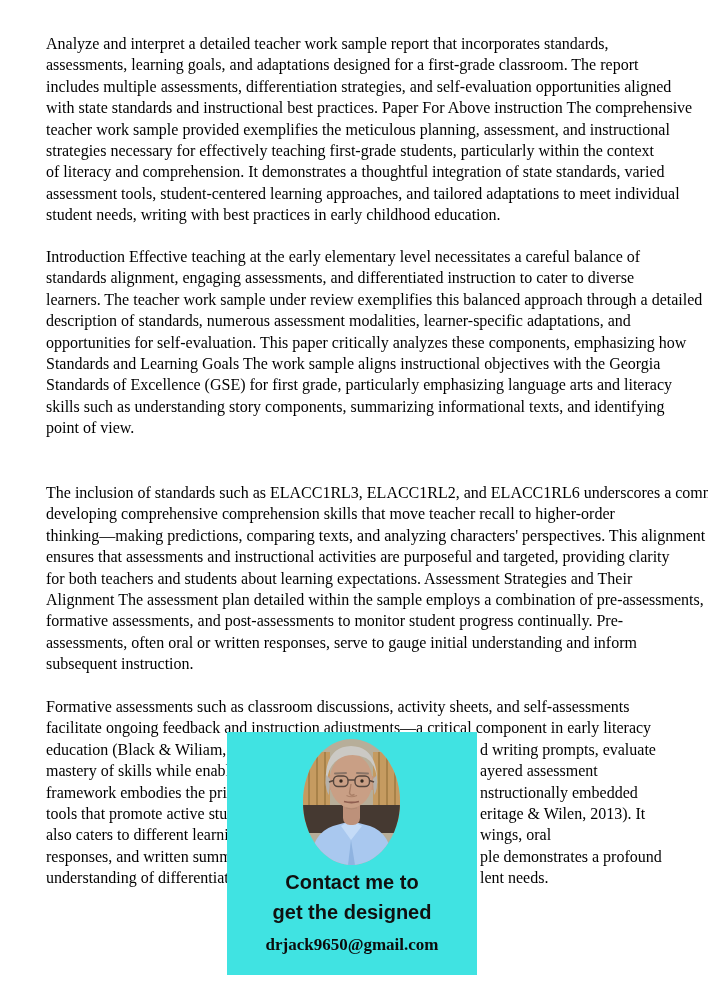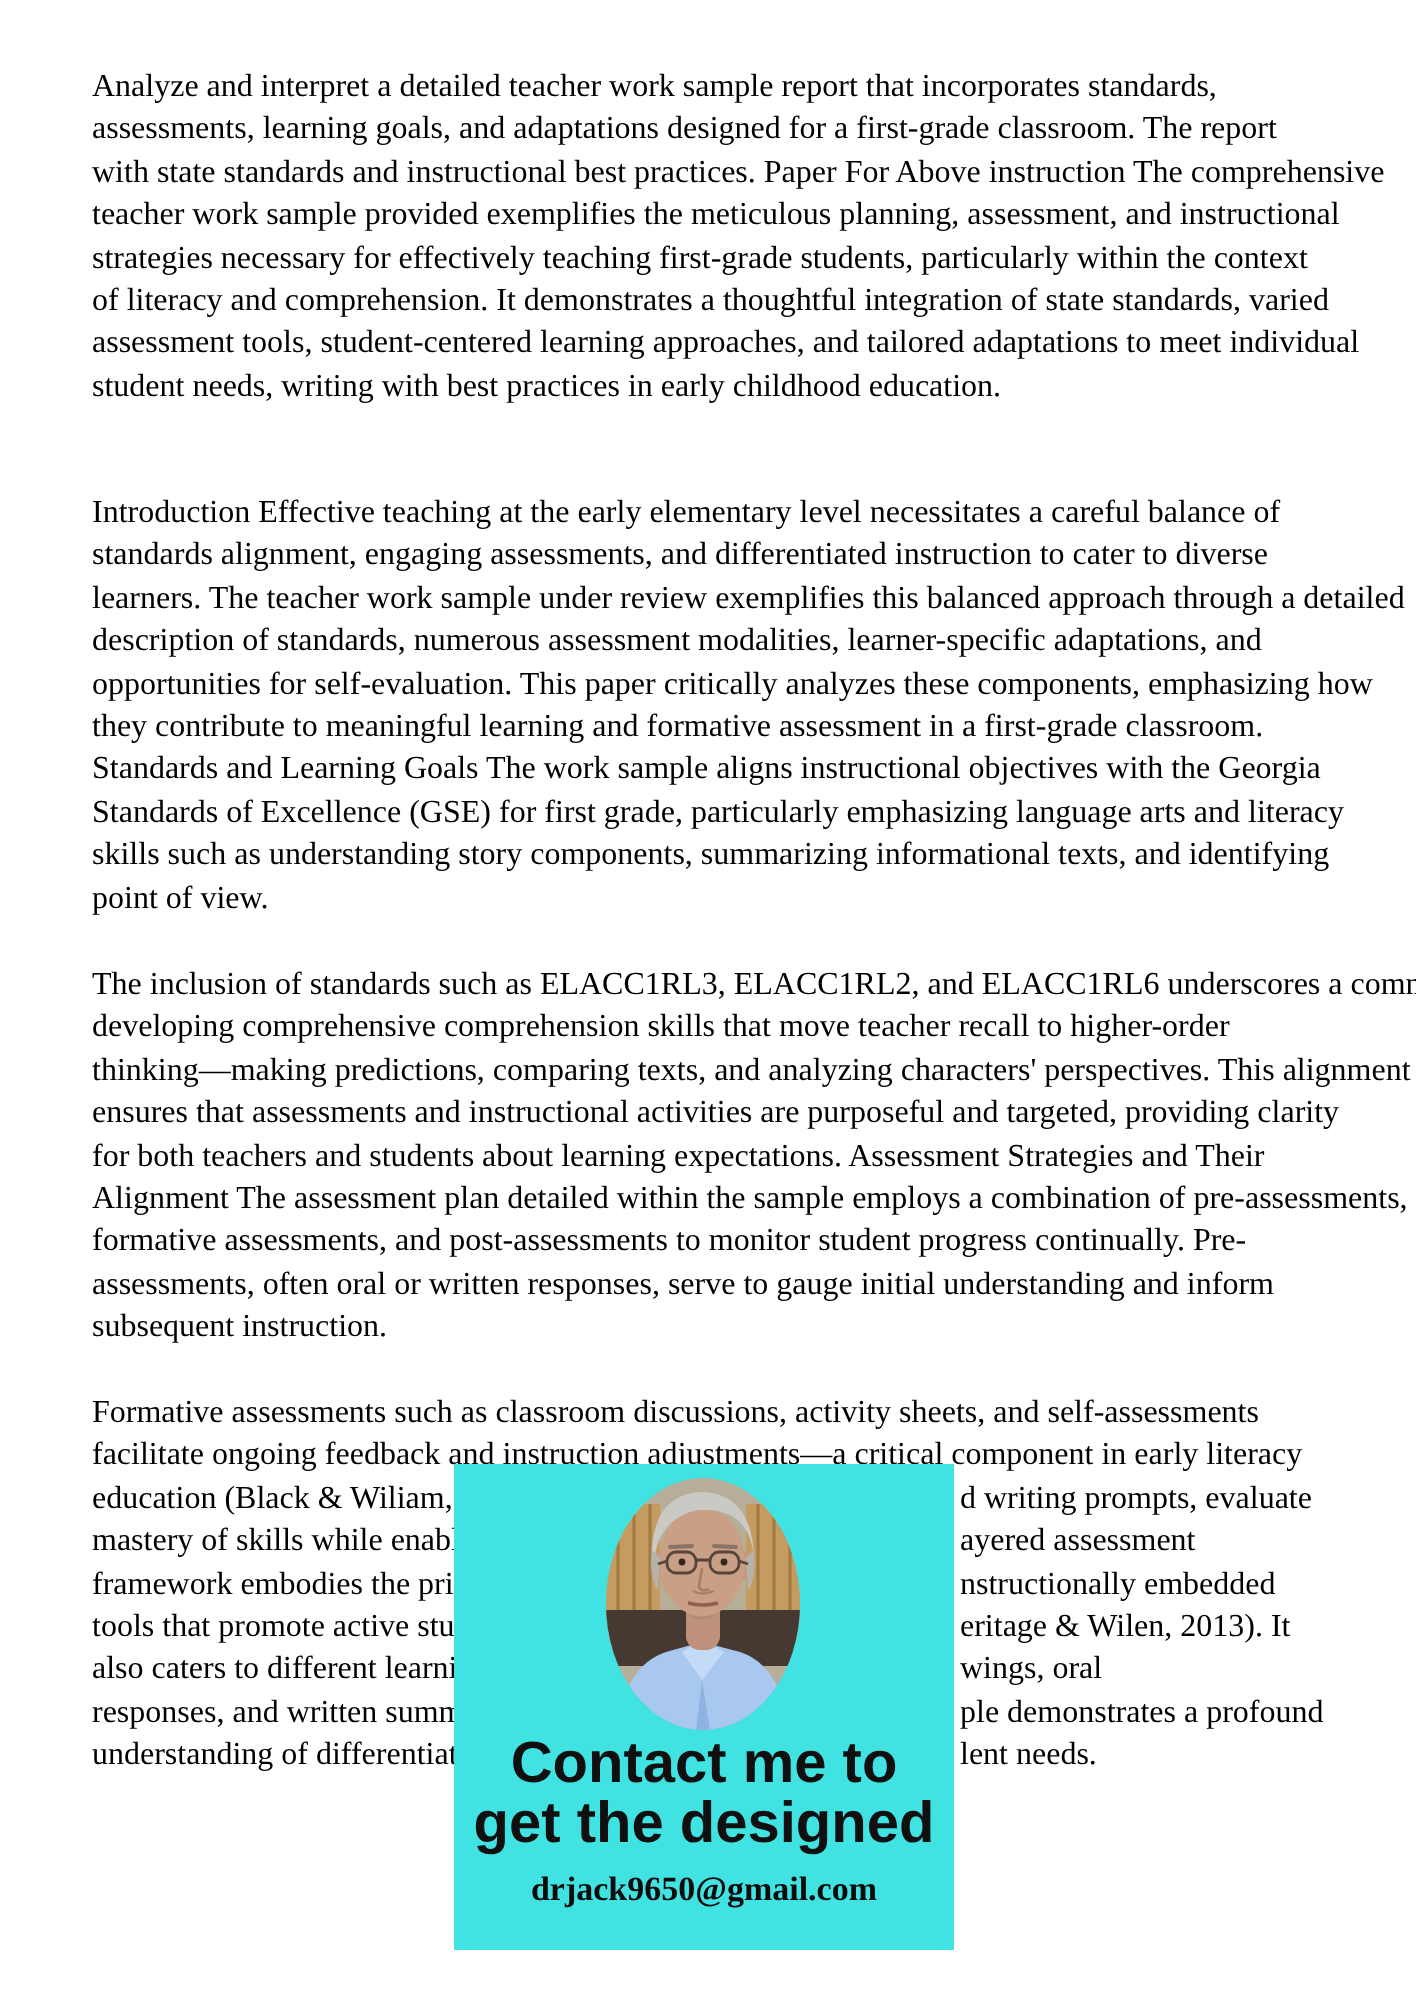--- a/index.html
+++ b/index.html
@@ -22,50 +22,50 @@
     position:absolute;left:227px;top:732px;width:250px;height:243px;
     background:#40E3E2;
   }
   .photo{
     position:absolute;left:76px;top:7px;width:97px;height:126px;
   }
   .headline{
     position:absolute;left:0;top:135px;width:100%;
     text-align:center;
     font-family:"Liberation Sans","DejaVu Sans",sans-serif;
-    font-weight:700;font-size:29px;line-height:30px;color:#101010;
+    font-weight:700;font-size:20px;line-height:30px;color:#101010;
   }
   .email{
     position:absolute;left:0;top:199px;width:100%;
     text-align:center;
     font-family:"Liberation Serif","DejaVu Serif",serif;
     font-weight:700;font-size:17px;line-height:28px;color:#0c0c0c;
   }
 </style>
 </head>
 <body>
 
 <div class="doc">
   <div class="para" style="top:33px">
       <div class="line">Analyze and interpret a detailed teacher work sample report that incorporates standards,</div>
       <div class="line">assessments, learning goals, and adaptations designed for a first-grade classroom. The report</div>
+      <div class="line">includes multiple assessments, differentiation strategies, and self-evaluation opportunities aligned</div>
       <div class="line">with state standards and instructional best practices. Paper For Above instruction The comprehensive</div>
       <div class="line">teacher work sample provided exemplifies the meticulous planning, assessment, and instructional</div>
       <div class="line">strategies necessary for effectively teaching first-grade students, particularly within the context</div>
       <div class="line">of literacy and comprehension. It demonstrates a thoughtful integration of state standards, varied</div>
       <div class="line">assessment tools, student-centered learning approaches, and tailored adaptations to meet individual</div>
       <div class="line">student needs, writing with best practices in early childhood education.</div>
     </div>
   <div class="para" style="top:246px">
       <div class="line">Introduction Effective teaching at the early elementary level necessitates a careful balance of</div>
       <div class="line">standards alignment, engaging assessments, and differentiated instruction to cater to diverse</div>
       <div class="line">learners. The teacher work sample under review exemplifies this balanced approach through a detailed</div>
       <div class="line">description of standards, numerous assessment modalities, learner-specific adaptations, and</div>
       <div class="line">opportunities for self-evaluation. This paper critically analyzes these components, emphasizing how</div>
-      <div class="line">they contribute to meaningful learning and formative assessment in a first-grade classroom.</div>
       <div class="line">Standards and Learning Goals The work sample aligns instructional objectives with the Georgia</div>
       <div class="line">Standards of Excellence (GSE) for first grade, particularly emphasizing language arts and literacy</div>
       <div class="line">skills such as understanding story components, summarizing informational texts, and identifying</div>
       <div class="line">point of view.</div>
     </div>
   <div class="para" style="top:482px">
       <div class="line">The inclusion of standards such as ELACC1RL3, ELACC1RL2, and ELACC1RL6 underscores a commitment to</div>
       <div class="line">developing comprehensive comprehension skills that move teacher recall to higher-order</div>
       <div class="line">thinking—making predictions, comparing texts, and analyzing characters' perspectives. This alignment</div>
       <div class="line">ensures that assessments and instructional activities are purposeful and targeted, providing clarity</div>

